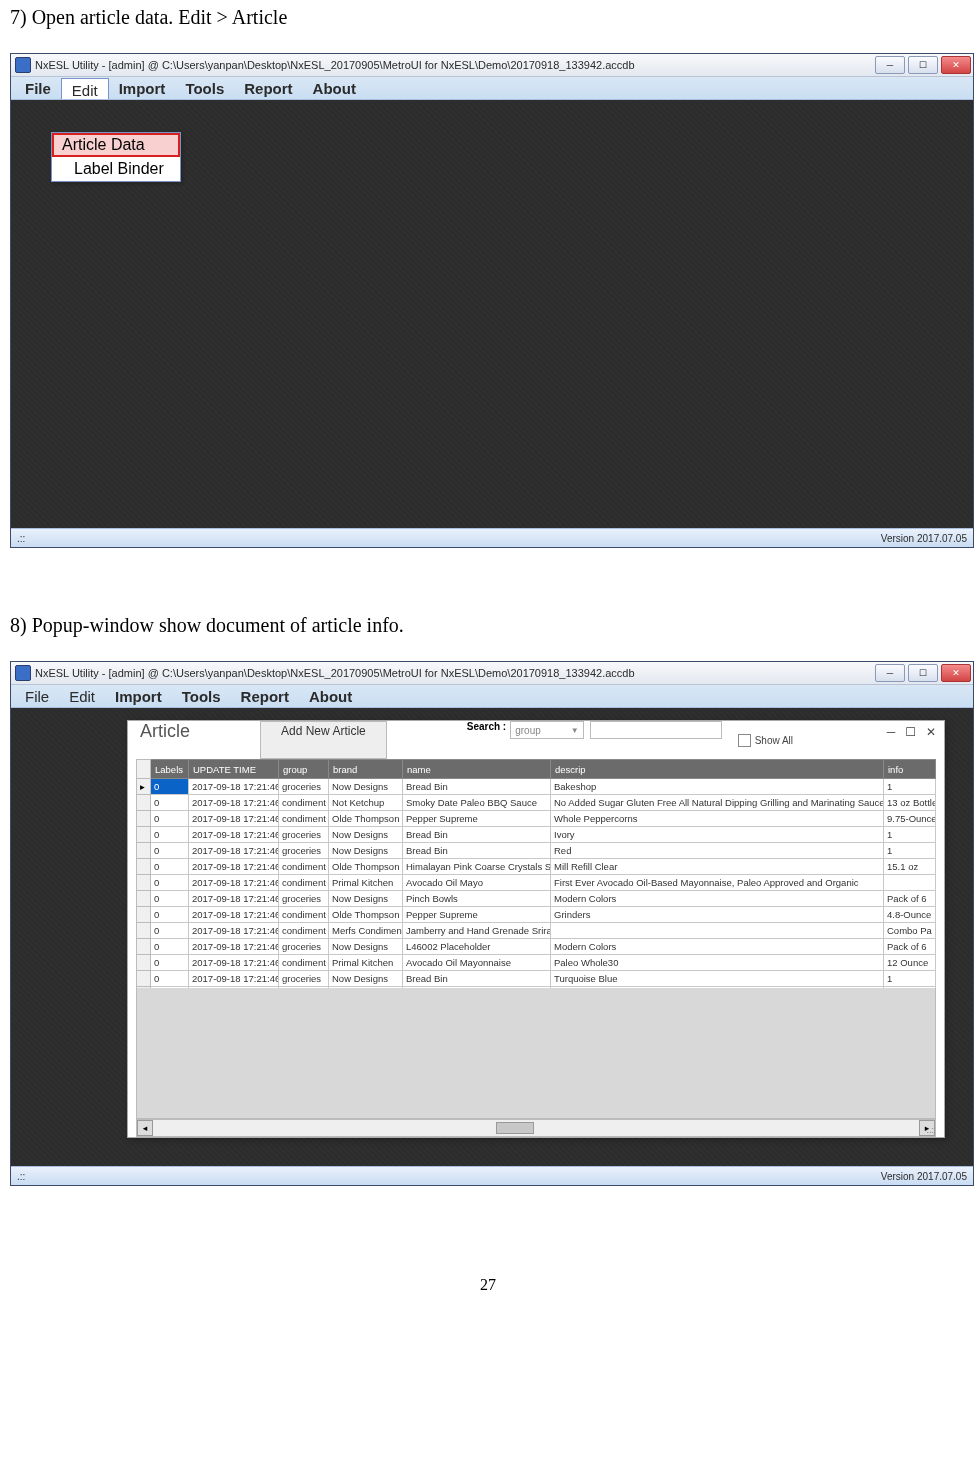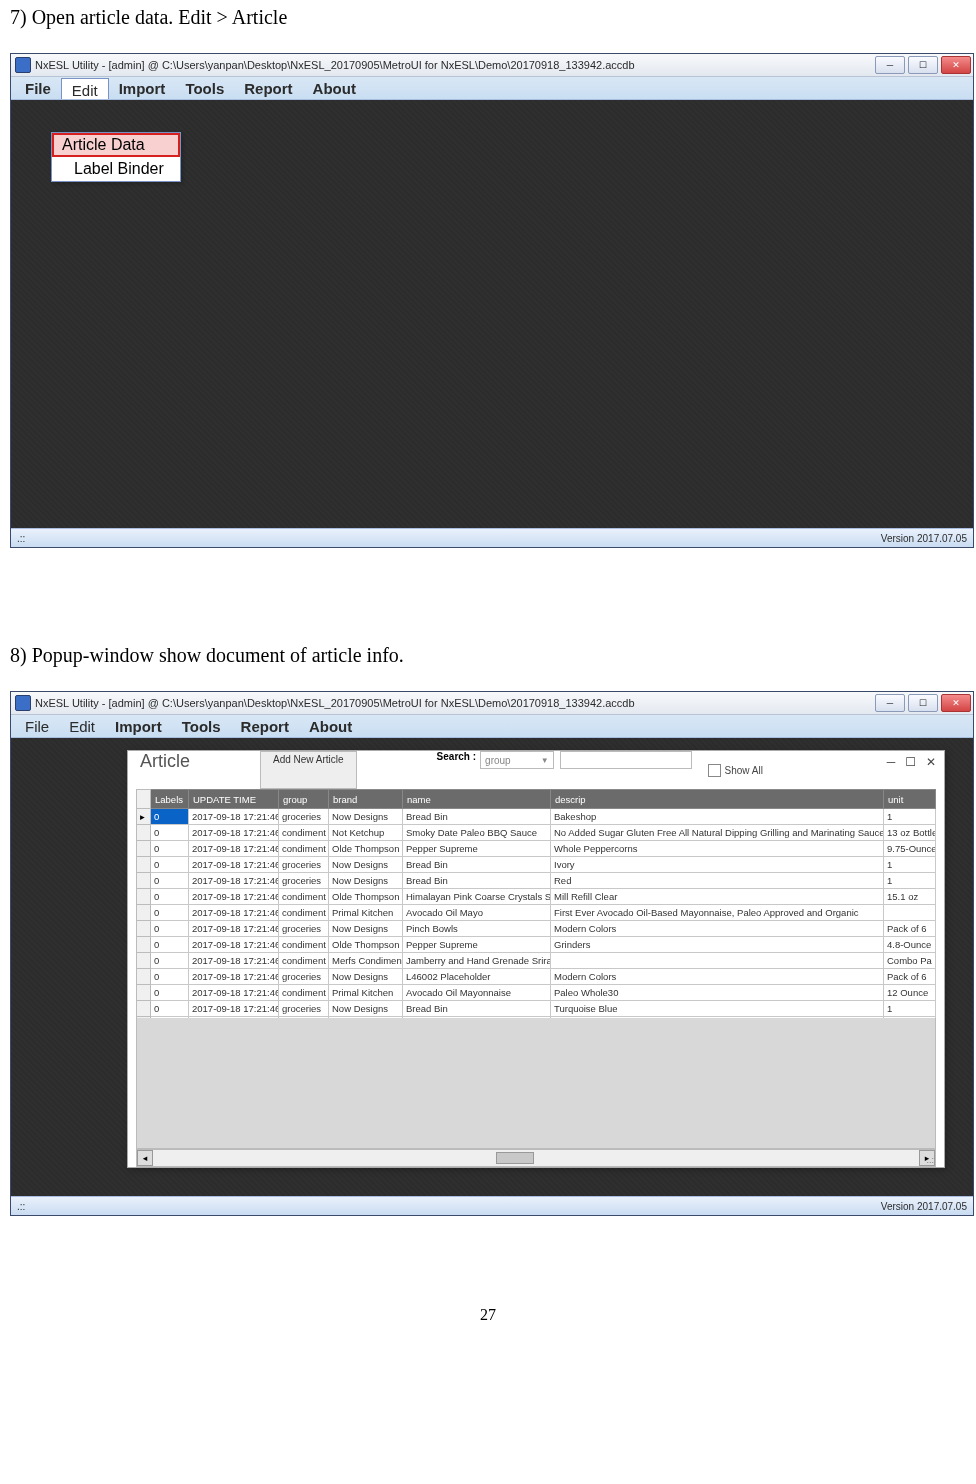--- a/index.html
+++ b/index.html
@@ -1,38 +1,38 @@
 <!DOCTYPE html>
 <html><head>
 <meta charset="utf-8">
 <style>
   body{margin:0;font-family:"Times New Roman",serif;font-size:16px;background:#fff;color:#000;width:976px}
   .page{padding:6px 10px 40px}
   .step{font-size:20px;margin:0 0 24px}
-  .step8{font-size:20px;margin:96px 0 24px}
+  .step8{font-size:20px;margin:66px 0 24px}
   .pnum{text-align:center;font-size:16px;margin-top:90px}
   .win{width:962px;border:1px solid #3b4a6b;font-family:"Segoe UI",Tahoma,sans-serif;font-size:11px;background:#0c4a6e}
   .titlebar{height:22px;display:flex;align-items:center;background:linear-gradient(#f8f9fb,#e3e8f0);border-bottom:1px solid #b8c3d6}
   .tb-icon{width:14px;height:14px;margin:0 4px;background:#3b6fc7;border:1px solid #2a3f6e;border-radius:2px}
   .tb-title{font-size:11px;color:#2a2a2a;flex:1;white-space:nowrap;overflow:hidden}
   .tb-btns{display:flex;height:18px;margin-right:2px}
   .tb-btn{width:28px;height:16px;border:1px solid #8a9ab8;margin-left:3px;background:linear-gradient(#fafbff,#d8e0ef);display:flex;align-items:center;justify-content:center;font-size:9px;color:#222;border-radius:2px}
   .tb-btn.close{background:linear-gradient(#f48b8b,#d34545);color:#fff;border-color:#a33}
   .menubar{height:22px;background:linear-gradient(#d9e7f5,#c9def2);border-bottom:1px solid #a8bde0;display:flex;padding-left:4px}
   .menu-item{padding:3px 10px;font-size:15px;color:#2b2b2b;font-weight:600}
   .menu-item.open{background:#fff;border:1px solid #7a93c7;border-bottom:none;margin-top:1px;font-weight:400}
   .dropdown{position:absolute;top:32px;left:40px;background:#fff;border:1px solid #7a93c7;box-shadow:2px 2px 4px rgba(0,0,0,.2);z-index:5;font-size:16px}
   .dd-item{padding:3px 16px 3px 22px;white-space:nowrap}
   .dd-item.hl{background:#f8d0d0;border:2px solid #d62020;padding:1px 14px 1px 8px}
   .workspace{position:relative;height:428px;background:repeating-linear-gradient(45deg,#2c2c2c 0 2px,#2f2f2f 2px 4px)}
   .statusbar{height:18px;background:linear-gradient(#eaf1fb,#c9dcf2);border-top:1px solid #a8bde0;display:flex;justify-content:space-between;align-items:center;padding:0 6px;font-size:10px;color:#2b2b2b}
   .popup{position:absolute;top:12px;left:116px;right:28px;height:416px;background:#fff;border:1px solid #aaa;box-shadow:2px 2px 6px rgba(0,0,0,.25);display:flex;flex-direction:column}
   .popup-hdr{display:flex;height:38px;padding:0 12px}
   .popup-title{font-size:18px;font-weight:300;color:#555;margin-right:70px}
-  .p-btn{background:#eee;border:1px solid #bbb;padding:2px 12px;font-size:10px;color:#333}
+  .p-btn{background:#eee;border:1px solid #bbb;padding:2px 20px;font-size:12px;color:#333}
   .search-lbl{margin-left:80px;font-size:10px;font-weight:600}
   .combo{border:1px solid #bbb;height:16px;display:inline-flex;align-items:center;font-size:10px;padding:0 4px;margin-left:4px;background:#fff;color:#888}
   .combo .arr{margin-left:30px;font-size:8px}
   .txt{border:1px solid #bbb;width:130px;height:16px;margin-left:6px;background:#fff}
   .chk{display:inline-flex;align-items:center;font-size:10px;margin-left:16px;color:#444}
   .chk-box{width:11px;height:11px;border:1px solid #888;margin-right:4px;background:#fff}
   .popup-ctrl{position:absolute;top:4px;right:8px;display:flex;gap:10px;font-size:12px;color:#444}
   .grid{flex:1;overflow:hidden;position:relative;margin:0 8px}
   table.data{border-collapse:collapse;font-size:9.5px;width:100%;table-layout:fixed}
   table.data th{background:#6b6b6b;color:#fff;font-weight:400;padding:2px 4px;border:1px solid #888;text-align:left;height:14px;white-space:nowrap;overflow:hidden}
@@ -137,21 +137,21 @@
             </colgroup>
             <thead>
                 <tr id="hdr-row">
                   <th class="rowhdr" style="background: rgb(107, 107, 107);"></th>
                   <th>Labels</th>
                   <th>UPDATE TIME</th>
                   <th>group</th>
                   <th>brand</th>
                   <th>name</th>
                   <th>descrip</th>
-                  <th>unit</th>
+                  <th>info</th>
                 </tr>
               </thead>
             <tbody id="body-rows">
                 <tr class="sel">
                   <td class="rowhdr">▸</td>
                   <td class="lbl">0</td>
                   <td>2017-09-18 17:21:46</td>
                   <td>groceries</td>
                   <td>Now Designs</td>
                   <td>Bread Bin</td>

